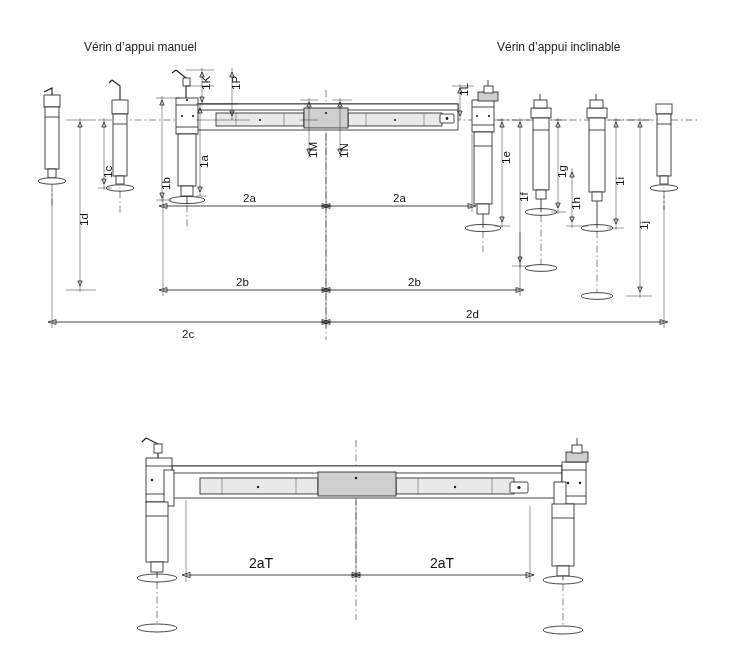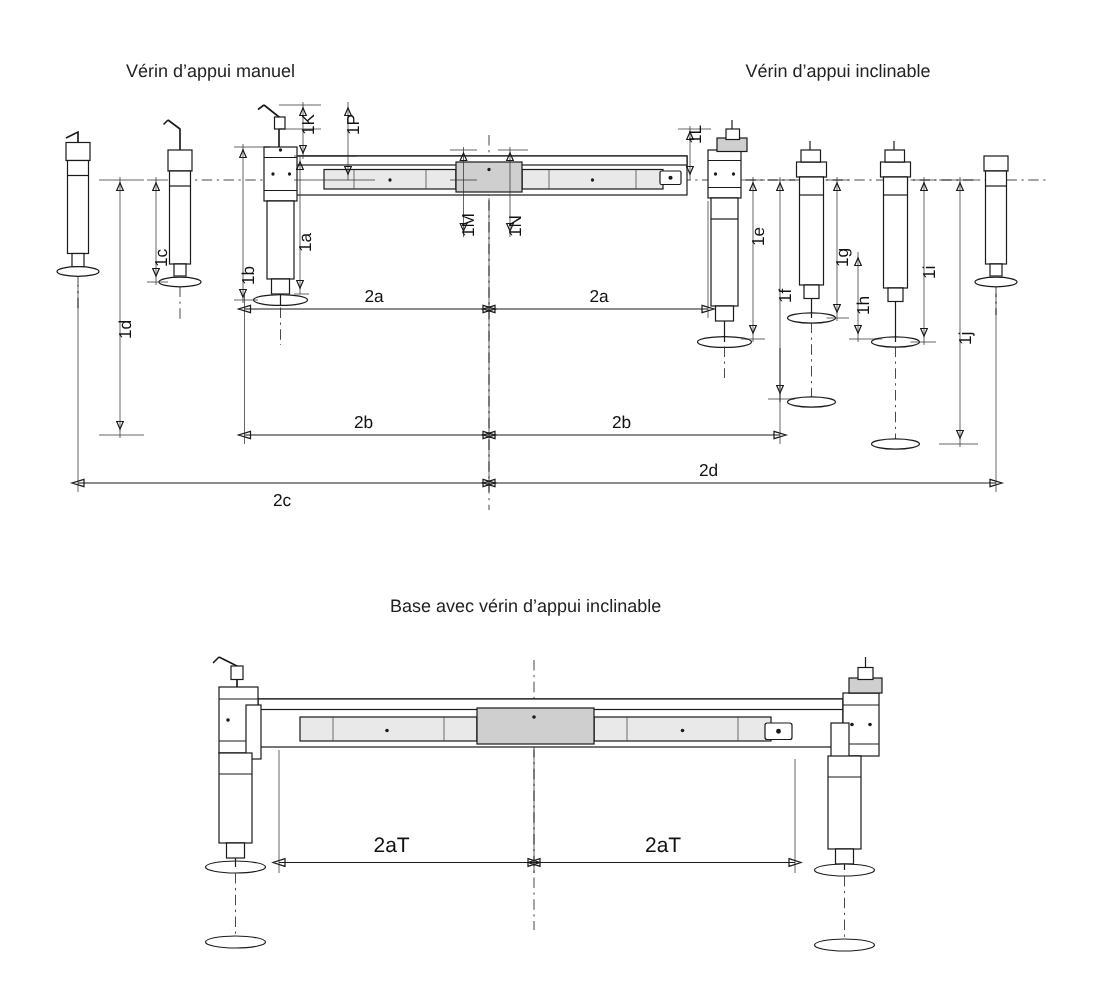--- a/index.html
+++ b/index.html
@@ -20,21 +20,20 @@
   .fillgd{fill:#cfcfcf;stroke:#1a1a1a;stroke-width:0.8;}
   .dot{fill:#1a1a1a;}
 </style>
 </head>
 <body>
 
 <div class="stage">
 
   <div class="title" style="left:84px;top:40px;">Vérin d’appui manuel</div>
   <div class="title" style="left:497px;top:40px;">Vérin d’appui inclinable</div>
-  <div class="title" style="left:260px;top:397px;">Base avec vérin d’appui inclinable</div>
 
   <svg width="740" height="660">
 
     <path class="dash" d="M326 90 L326 340"></path>
     <path class="dash" d="M120 120 L700 120"></path>
 
     <rect class="fillw" x="196" y="104" width="262" height="26"></rect>
     <rect class="fillw" x="196" y="104" width="262" height="6"></rect>
 
     <rect class="fillg" x="216" y="113" width="88" height="13"></rect>

